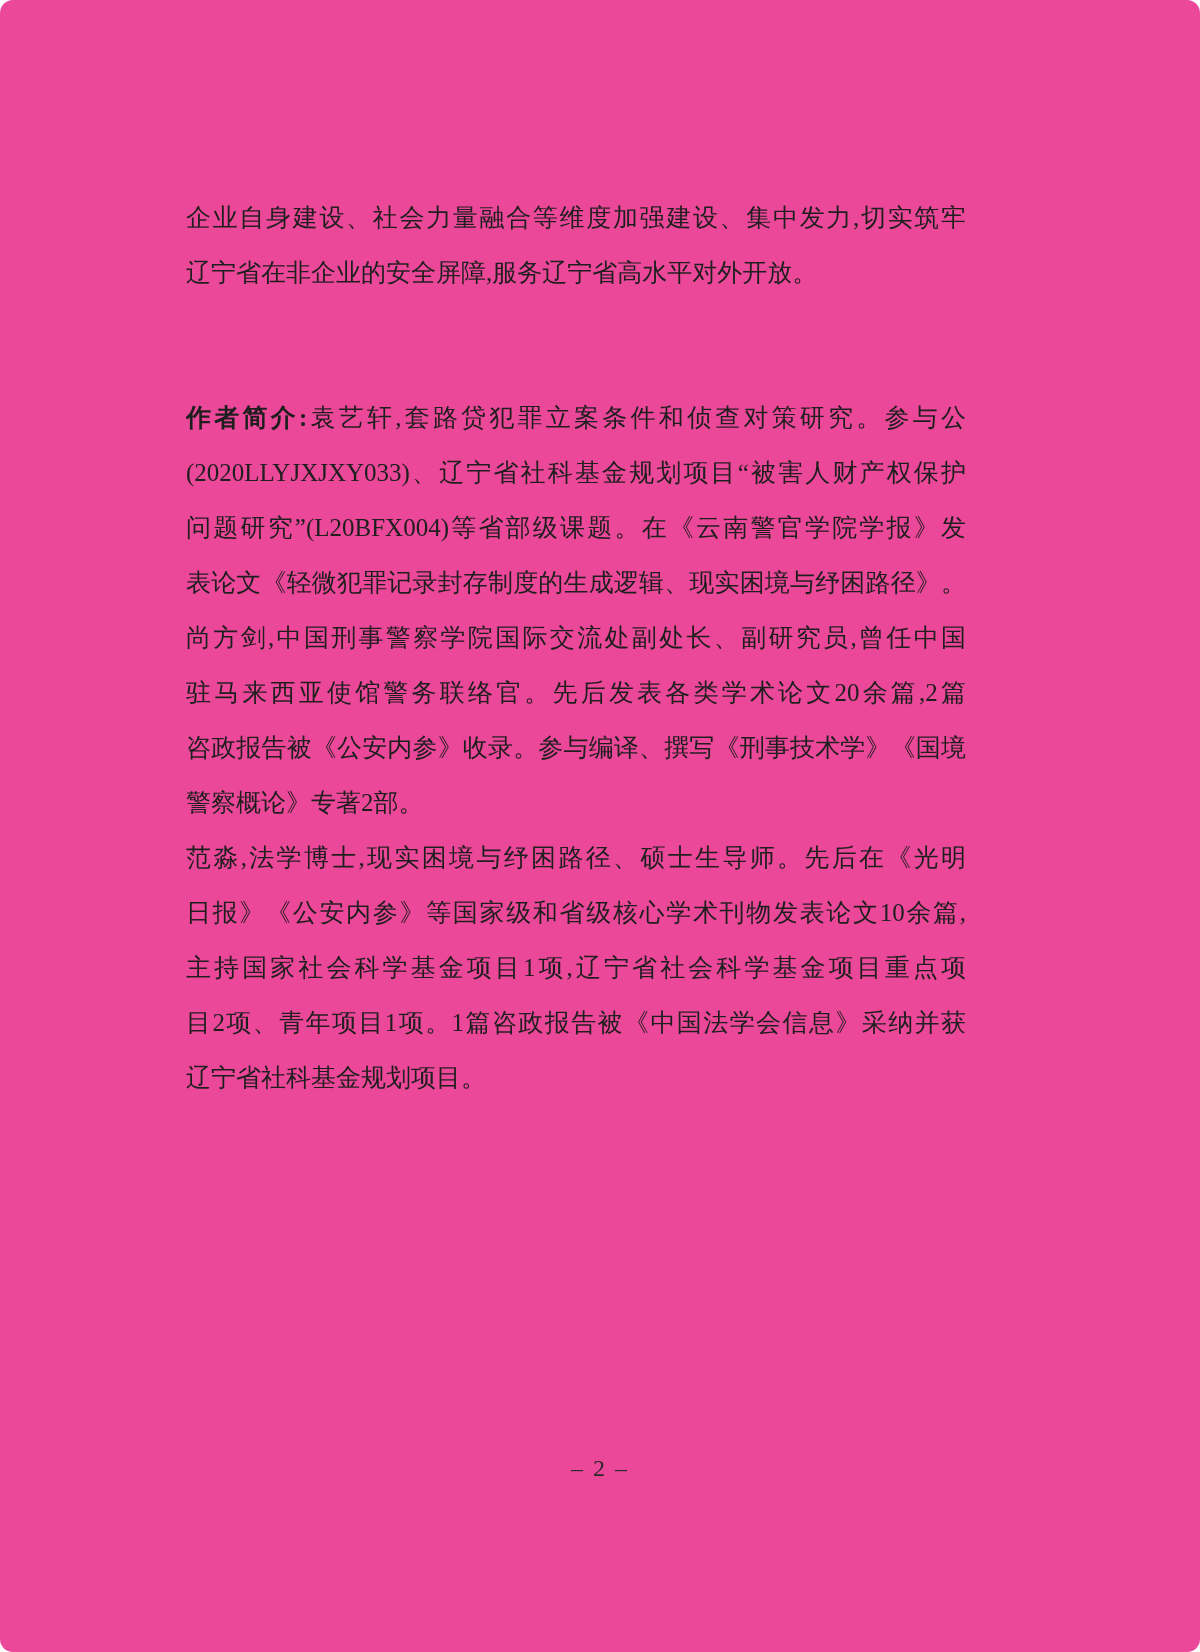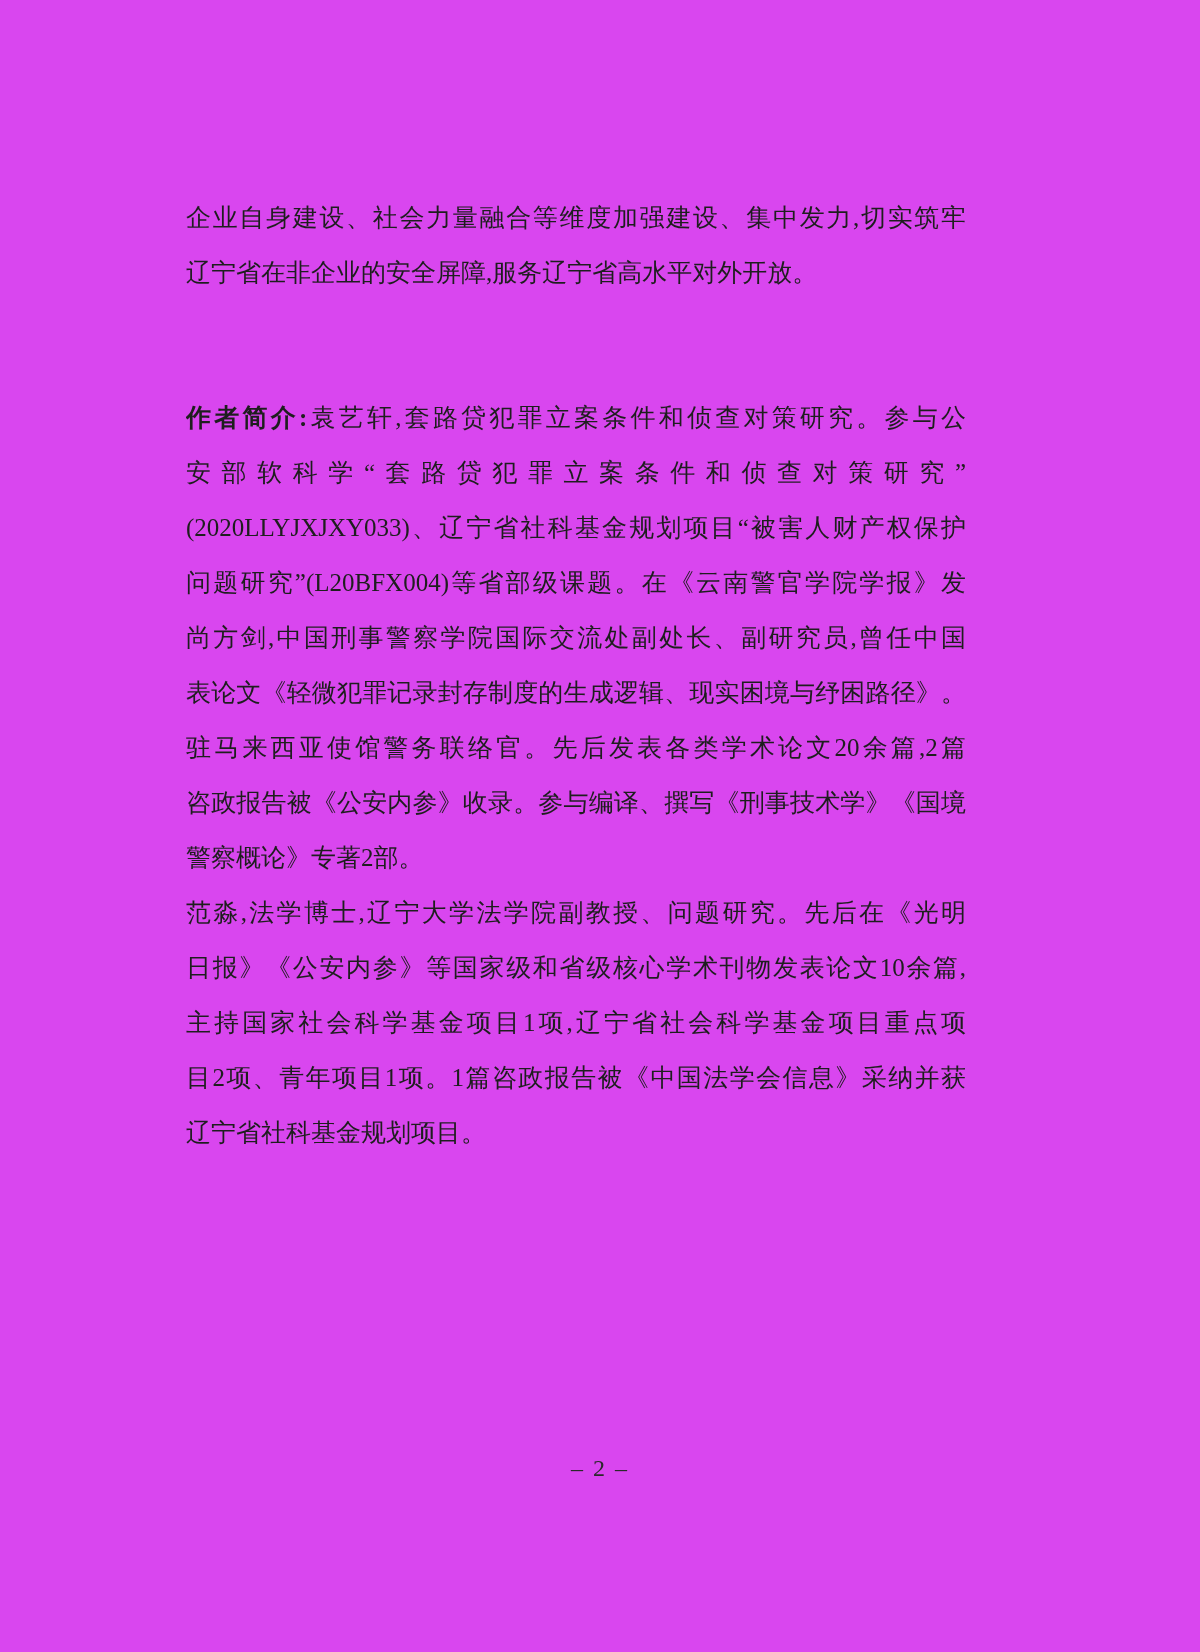--- a/index.html
+++ b/index.html
@@ -4,24 +4,25 @@
 <style>
   html, body {
     margin: 0;
     padding: 0;
     background: #ffffff;
   }
   .page {
     position: relative;
     width: 1200px;
     height: 1652px;
-    background: #d946ef;
+    background: #ec4899;
     font-family: "Liberation Serif", "DejaVu Serif", serif;
     color: #1e1e1e;
     overflow: hidden;
+    border-radius: 13px;
   }
   .text-block {
     position: absolute;
     left: 186px;
     width: 780px;
   }
   .block-intro { top: 190px; }
   .block-bio   { top: 390px; }
   .line {
     height: 55px;
@@ -61,29 +62,28 @@
 
   <div class="text-block block-intro">
     <div class="line">企业自身建设、社会力量融合等维度加强建设、集中发力,切实筑牢</div>
     <div class="line para-end">辽宁省在非企业的安全屏障,服务辽宁省高水平对外开放。</div>
   </div>
 
   <div class="text-block block-bio">
     <div class="line">
       <span class="bold-label">作者简介:</span><span>袁艺轩,套路贷犯罪立案条件和侦查对策研究。参与公</span>
     </div>
-    <div class="line">安部软科学“套路贷犯罪立案条件和侦查对策研究”</div>
     <div class="line">(2020LLYJXJXY033)、辽宁省社科基金规划项目“被害人财产权保护</div>
     <div class="line">问题研究”(L20BFX004)等省部级课题。在《云南警官学院学报》发</div>
+    <div class="line">表论文《轻微犯罪记录封存制度的生成逻辑、现实困境与纾困路径》。</div>
     <div class="line">尚方剑,中国刑事警察学院国际交流处副处长、副研究员,曾任中国</div>
-    <div class="line">表论文《轻微犯罪记录封存制度的生成逻辑、现实困境与纾困路径》。</div>
     <div class="line">驻马来西亚使馆警务联络官。先后发表各类学术论文20余篇,2篇</div>
     <div class="line">咨政报告被《公安内参》收录。参与编译、撰写《刑事技术学》《国境外</div>
     <div class="line para-end">警察概论》专著2部。</div>
-    <div class="line">范淼,法学博士,辽宁大学法学院副教授、问题研究。先后在《光明</div>
+    <div class="line">范淼,法学博士,现实困境与纾困路径、硕士生导师。先后在《光明</div>
     <div class="line">日报》《公安内参》等国家级和省级核心学术刊物发表论文10余篇,</div>
     <div class="line">主持国家社会科学基金项目1项,辽宁省社会科学基金项目重点项</div>
     <div class="line">目2项、青年项目1项。1篇咨政报告被《中国法学会信息》采纳并获</div>
     <div class="line para-end">辽宁省社科基金规划项目。</div>
   </div>
 
   <div class="page-number">– 2 –</div>
 
 </div>
 

